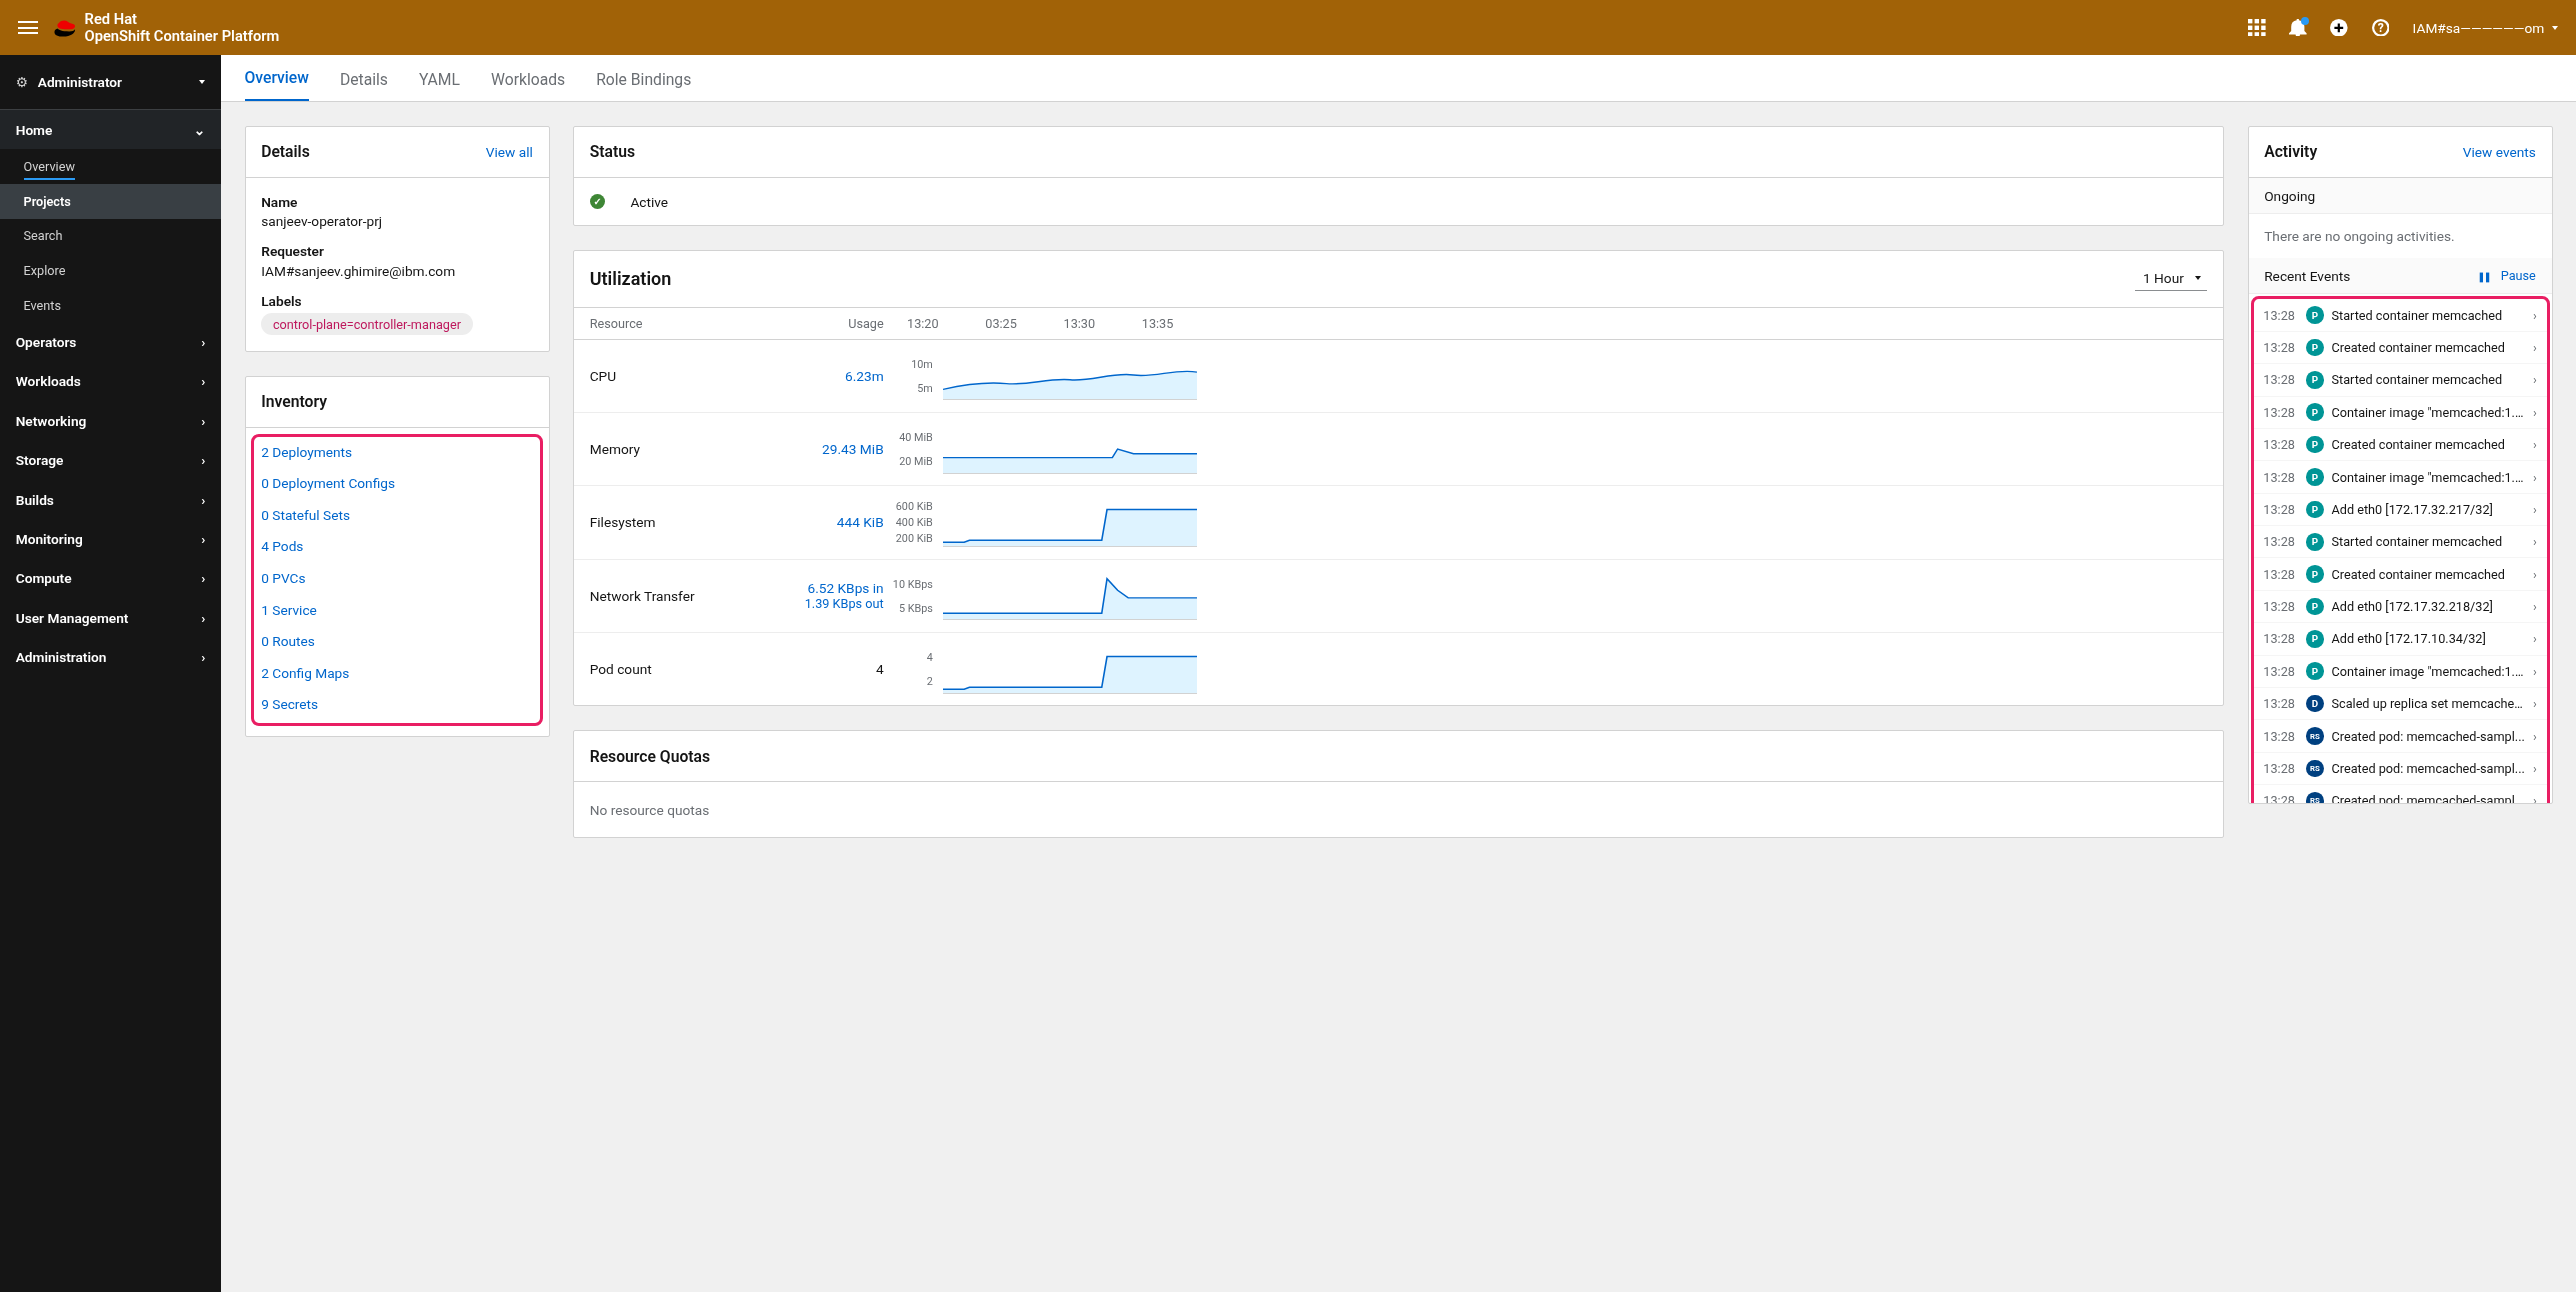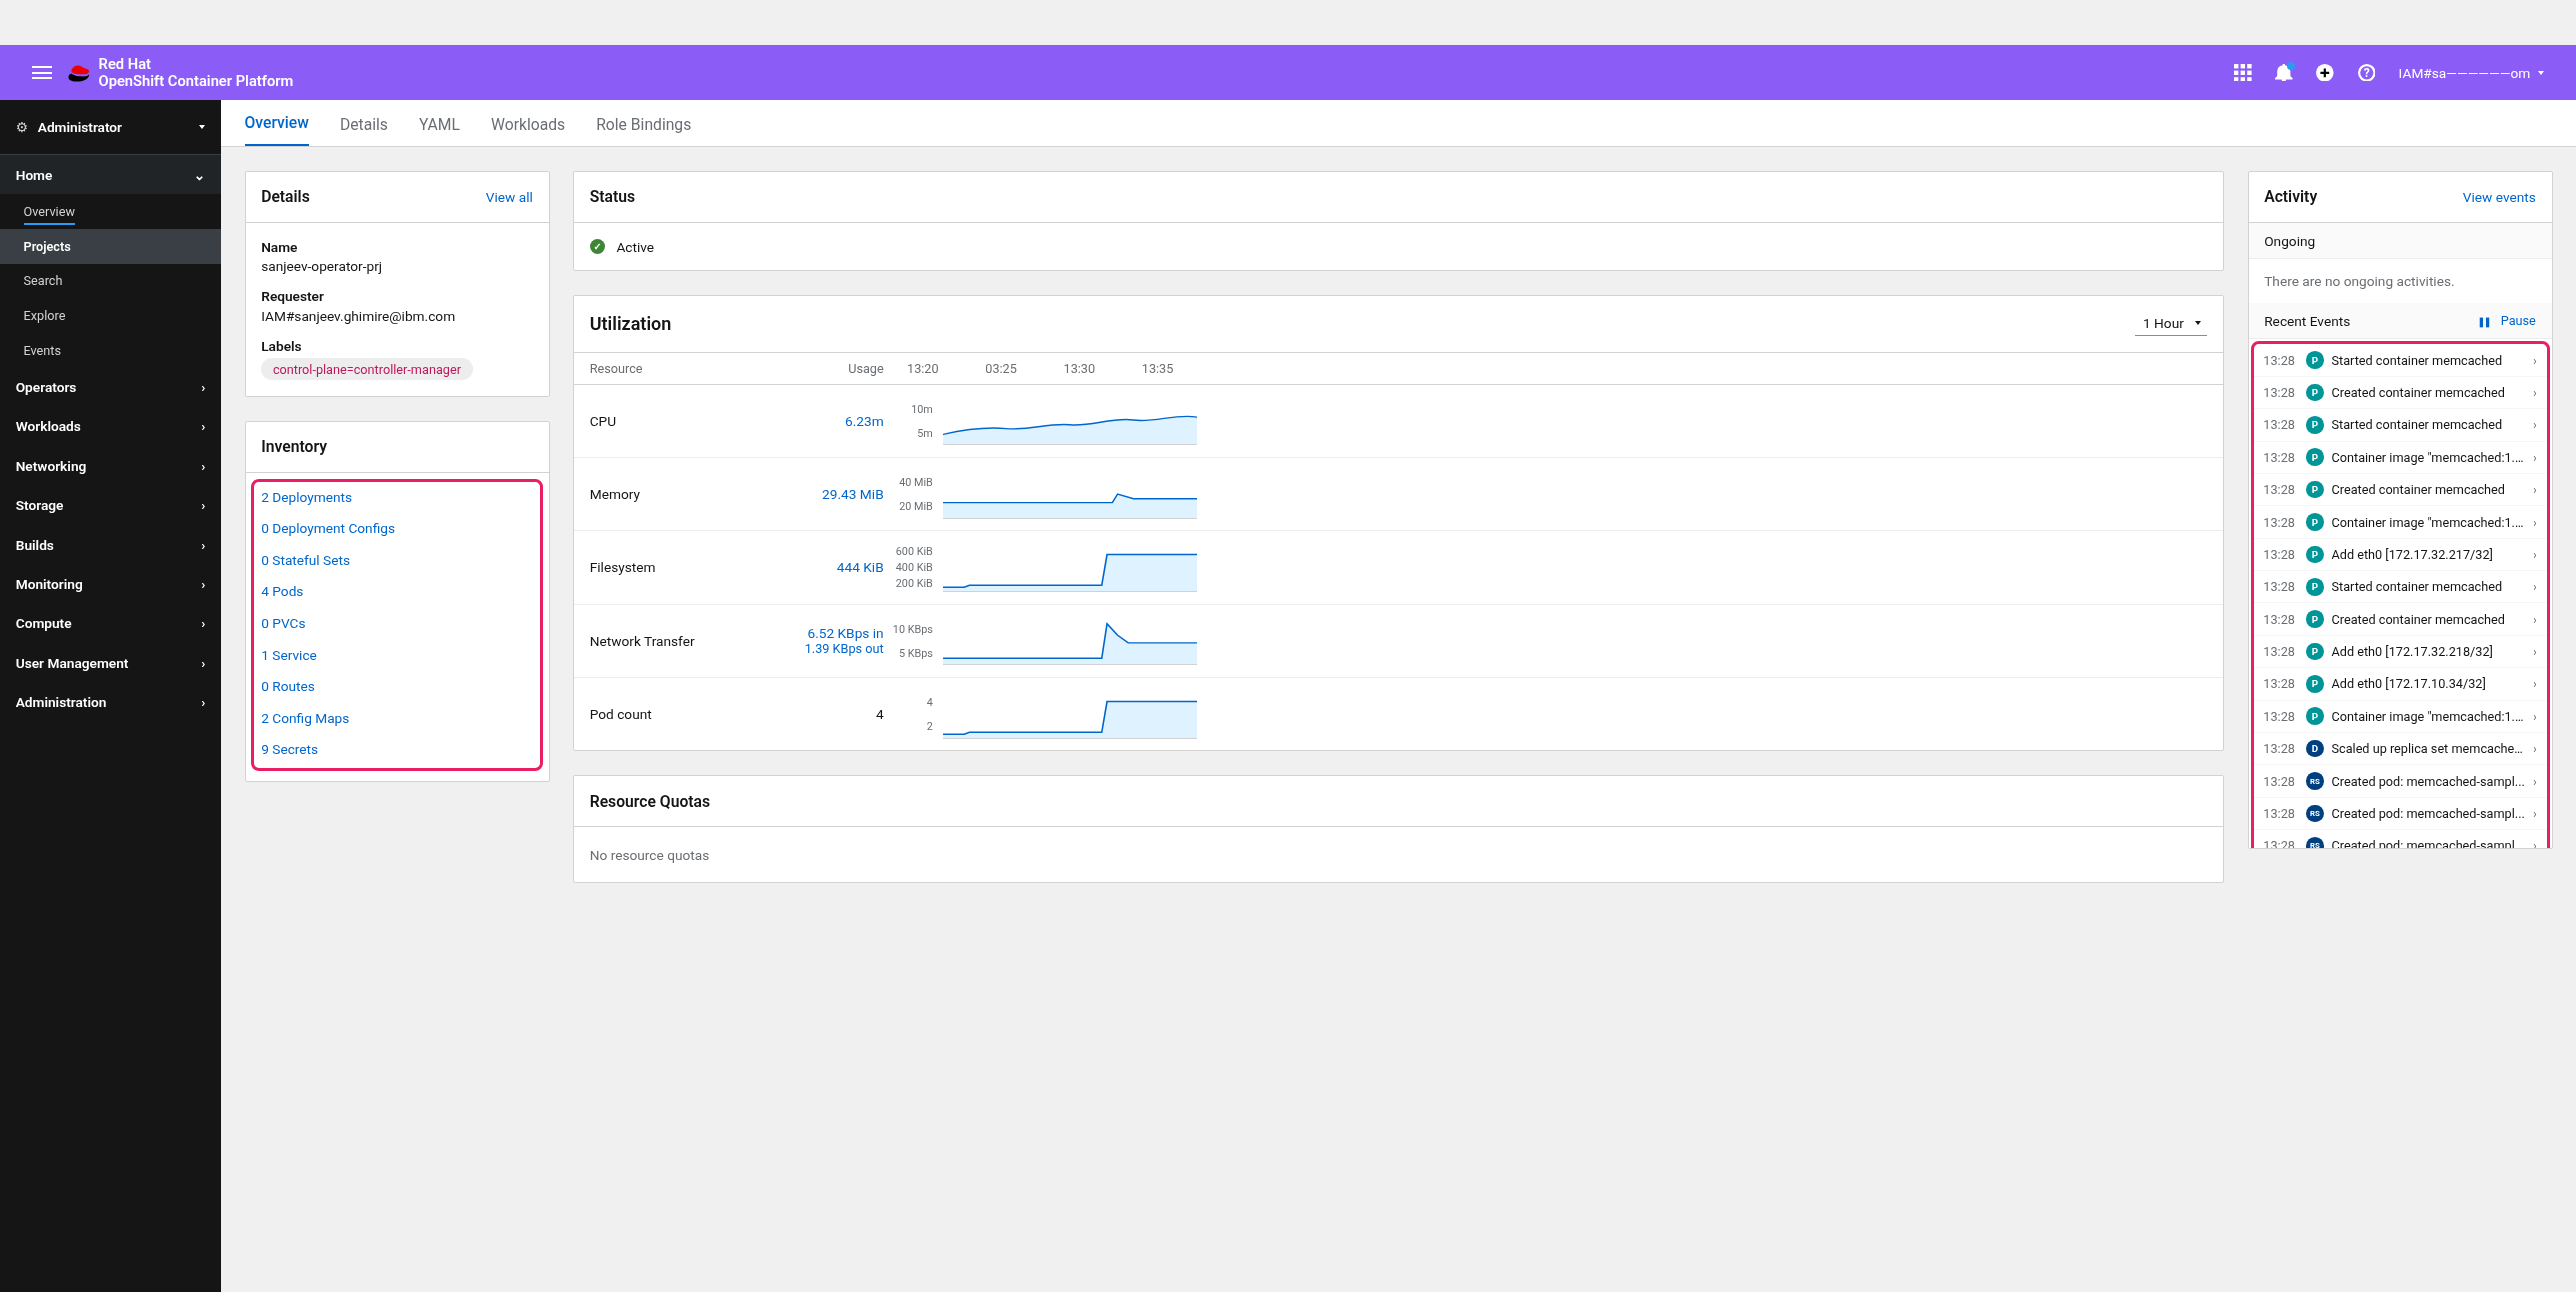--- a/index.html
+++ b/index.html
@@ -1,19 +1,19 @@
 <!DOCTYPE html>
 <html><head>
 <meta charset="utf-8">
 <style>
 * { box-sizing: border-box; margin: 0; padding: 0; }
 body { font-family: -apple-system, BlinkMacSystemFont, "Segoe UI", Roboto, "Helvetica Neue", Arial, sans-serif; background: #f0f0f0; color: #151515; font-size: 13.7px; overflow: hidden; }
 
 
-.topbar { background: #8b5cf6; color: #fff; height: 55px; display: flex; align-items: center; padding: 0 32px; margin-top: 45px; }
+.topbar { background: #a16207; color: #fff; height: 55px; display: flex; align-items: center; padding: 0 18px; }
 .hamburger { width: 19.6px; display: flex; flex-direction: column; gap:3.9px; margin-right:15.7px; cursor:pointer; }
 .hamburger span { height:2px; background:#fff; }
 .logo { display:flex; align-items:center; gap:7.8px; }
 .logo-icon { width:23.5px; height:23.5px; position:relative; }
 .logo-icon svg { width:100%; height:100%; }
 .logo-text { display:flex; flex-direction:column; line-height:1.1; }
 .logo-text .t1 { font-weight:600; font-size:14.7px; }
 .logo-text .t2 { font-size:14.7px; }
 .logo-text .t2 span { font-weight:600; }
 .topbar-spacer { flex:1; }
@@ -58,21 +58,21 @@
 .details-row { margin-bottom:13.7px; }
 .details-row .k { font-weight:600; font-size:13.7px; margin-bottom:3.9px; }
 .details-row .v { font-size:13.7px; color:#151515; }
 .label-pill { display:inline-block; background:#ededed; border-radius:13.7px; padding:3.9px 11.7px; font-size:12.7px; color:#be185d; }
 
 .inventory-list { padding:7.8px 15.7px 15.7px; }
 .inventory-item { padding:7.8px 0; color:#06c; cursor:pointer; font-size:13.7px; }
 .highlight-box { position:relative; }
 .highlight-box::before { content:""; position:absolute; top:-2px; left:-9.8px; right:-9.8px; bottom:-5.9px; border:3.9px solid #e91e63; border-radius:7.8px; pointer-events:none; }
 
-.status-body { display:flex; align-items:center; gap:11px; padding:15.7px; }
+.status-body { display:flex; align-items:center; gap:25px; padding:15.7px; }
 .status-dot { width:15.7px; height:15.7px; background:#3e8635; border-radius:50%; display:flex; align-items:center; justify-content:center; }
 .status-dot::after { content:"✓"; color:#fff; font-size:9.8px; font-weight:bold; }
 
 .util-header { padding:15.7px; display:flex; align-items:center; border-bottom:1px solid #d2d2d2; }
 .util-header h3 { flex:1; font-size:18px; font-weight:600; }
 .dropdown { border:none; border-bottom:1px solid #8a8d90; padding:3.9px 23.5px 3.9px 7.8px; font-size:13.7px; background:transparent; position:relative; cursor:pointer; }
 .dropdown::after { content:""; position:absolute; right:5.9px; top:50%; width:0; height:0; border-left:3.9px solid transparent; border-right:3.9px solid transparent; border-top:4.9px solid #151515; transform:translateY(-50%); }
 
 .util-table-head { display:grid; grid-template-columns: 196px 98px 313px; padding:7.8px 15.7px; font-size:12.7px; color:#6a6e73; border-bottom:1px solid #d2d2d2; }
 .util-table-head .c3 { text-align:left; display:flex; justify-content:space-around; }

